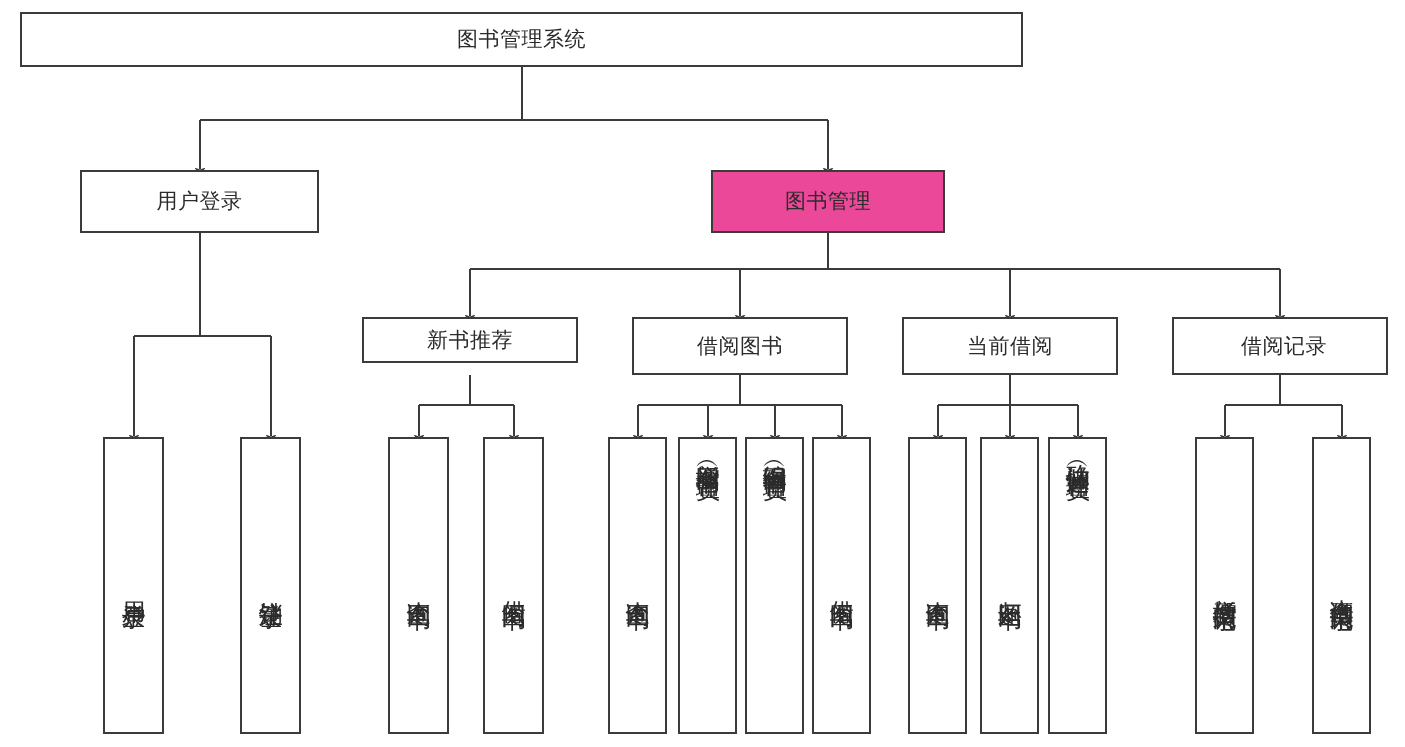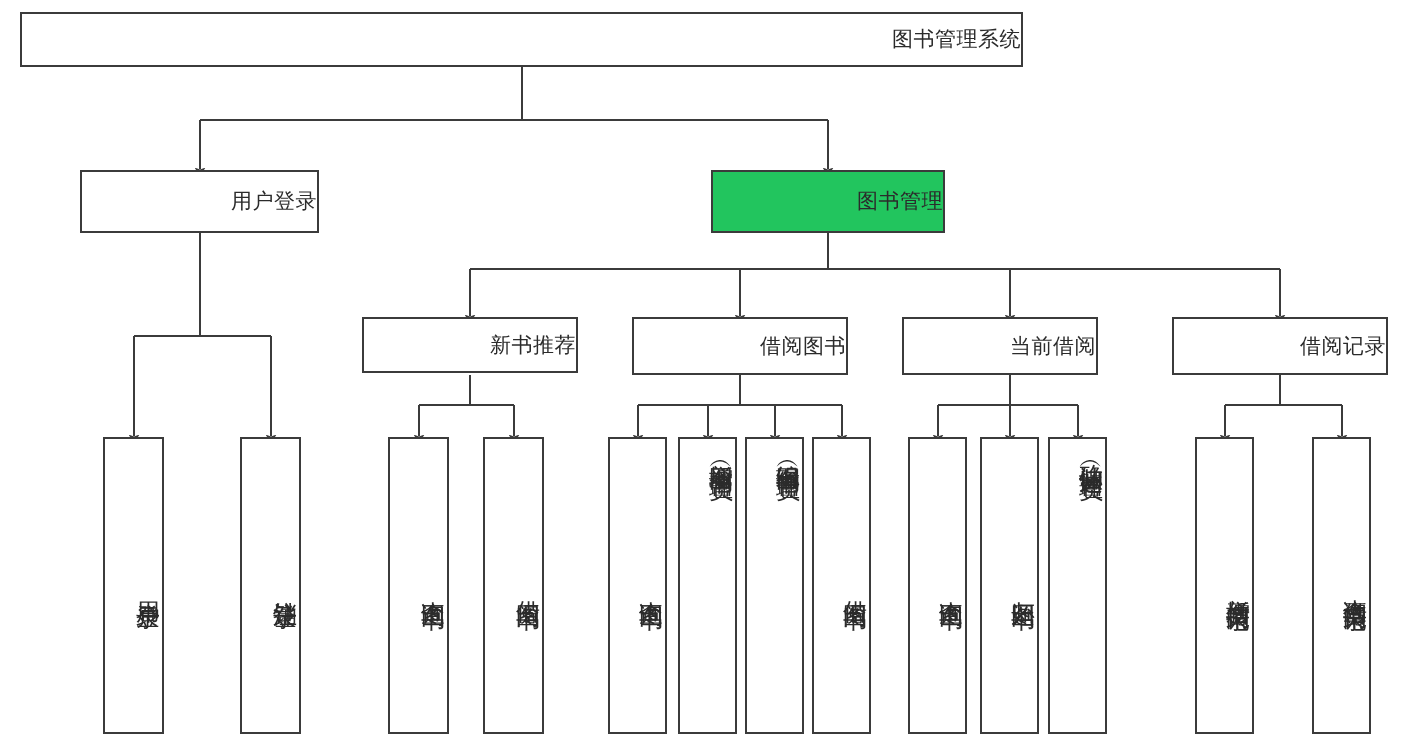--- a/index.html
+++ b/index.html
@@ -28,21 +28,21 @@
     height: 747px;
     overflow: visible;
   }
   .node {
     position: absolute;
     box-sizing: border-box;
     background: #ffffff;
     border: 2px solid #84cc16;
     display: flex;
     align-items: center;
-    justify-content: flex-end;
+    justify-content: center;
     overflow: hidden;
   }
   .node .label {
     color: #2b2b2b;
     line-height: 1.18;
     text-align: center;
     white-space: nowrap;
     letter-spacing: 0.5px;
   }
   .node.horiz .label {
@@ -118,30 +118,30 @@
       </g>
   </svg>
 
   <div id="node-layer">
       <div class="node horiz" style="left: 20px; top: 12px; width: 1003px; height: 55px; border-color: rgb(59, 59, 59); background: rgb(255, 255, 255);">
         <span class="label" style="color: rgb(43, 43, 43);">图书管理系统</span>
       </div>
       <div class="node horiz" style="left: 80px; top: 170px; width: 239px; height: 63px; border-color: rgb(59, 59, 59); background: rgb(255, 255, 255);">
         <span class="label" style="color: rgb(43, 43, 43);">用户登录</span>
       </div>
-      <div class="node horiz" style="left: 711px; top: 170px; width: 234px; height: 63px; border-color: rgb(59, 59, 59); background: #22c55e;">
+      <div class="node horiz" style="left: 711px; top: 170px; width: 234px; height: 63px; border-color: rgb(59, 59, 59); background: #ec4899;">
         <span class="label" style="color: rgb(43, 43, 43);">图书管理</span>
       </div>
-      <div class="node horiz" style="left: 362px; top: 317px; width: 216px; height: 56px; border-color: rgb(59, 59, 59); background: rgb(255, 255, 255);">
+      <div class="node horiz" style="left: 362px; top: 317px; width: 216px; height: 46px; border-color: rgb(59, 59, 59); background: rgb(255, 255, 255);">
         <span class="label" style="color: rgb(43, 43, 43);">新书推荐</span>
       </div>
       <div class="node horiz" style="left: 632px; top: 317px; width: 216px; height: 58px; border-color: rgb(59, 59, 59); background: rgb(255, 255, 255);">
         <span class="label" style="color: rgb(43, 43, 43);">借阅图书</span>
       </div>
-      <div class="node horiz" style="left: 902px; top: 317px; width: 196px; height: 58px; border-color: rgb(59, 59, 59); background: rgb(255, 255, 255);">
+      <div class="node horiz" style="left: 902px; top: 317px; width: 216px; height: 58px; border-color: rgb(59, 59, 59); background: rgb(255, 255, 255);">
         <span class="label" style="color: rgb(43, 43, 43);">当前借阅</span>
       </div>
       <div class="node horiz" style="left: 1172px; top: 317px; width: 216px; height: 58px; border-color: rgb(59, 59, 59); background: rgb(255, 255, 255); padding-left: 8px;">
         <span class="label" style="color: rgb(43, 43, 43);">借阅记录</span>
       </div>
       <div class="node vert centered" style="left: 103px; top: 437px; width: 61px; height: 297px; border-color: rgb(59, 59, 59); background: rgb(255, 255, 255);">
         <span class="label" style="color: rgb(43, 43, 43);">用户登录</span>
       </div>
       <div class="node vert centered" style="left: 240px; top: 437px; width: 61px; height: 297px; border-color: rgb(59, 59, 59); background: rgb(255, 255, 255);">
         <span class="label" style="color: rgb(43, 43, 43);">注销登录</span>

